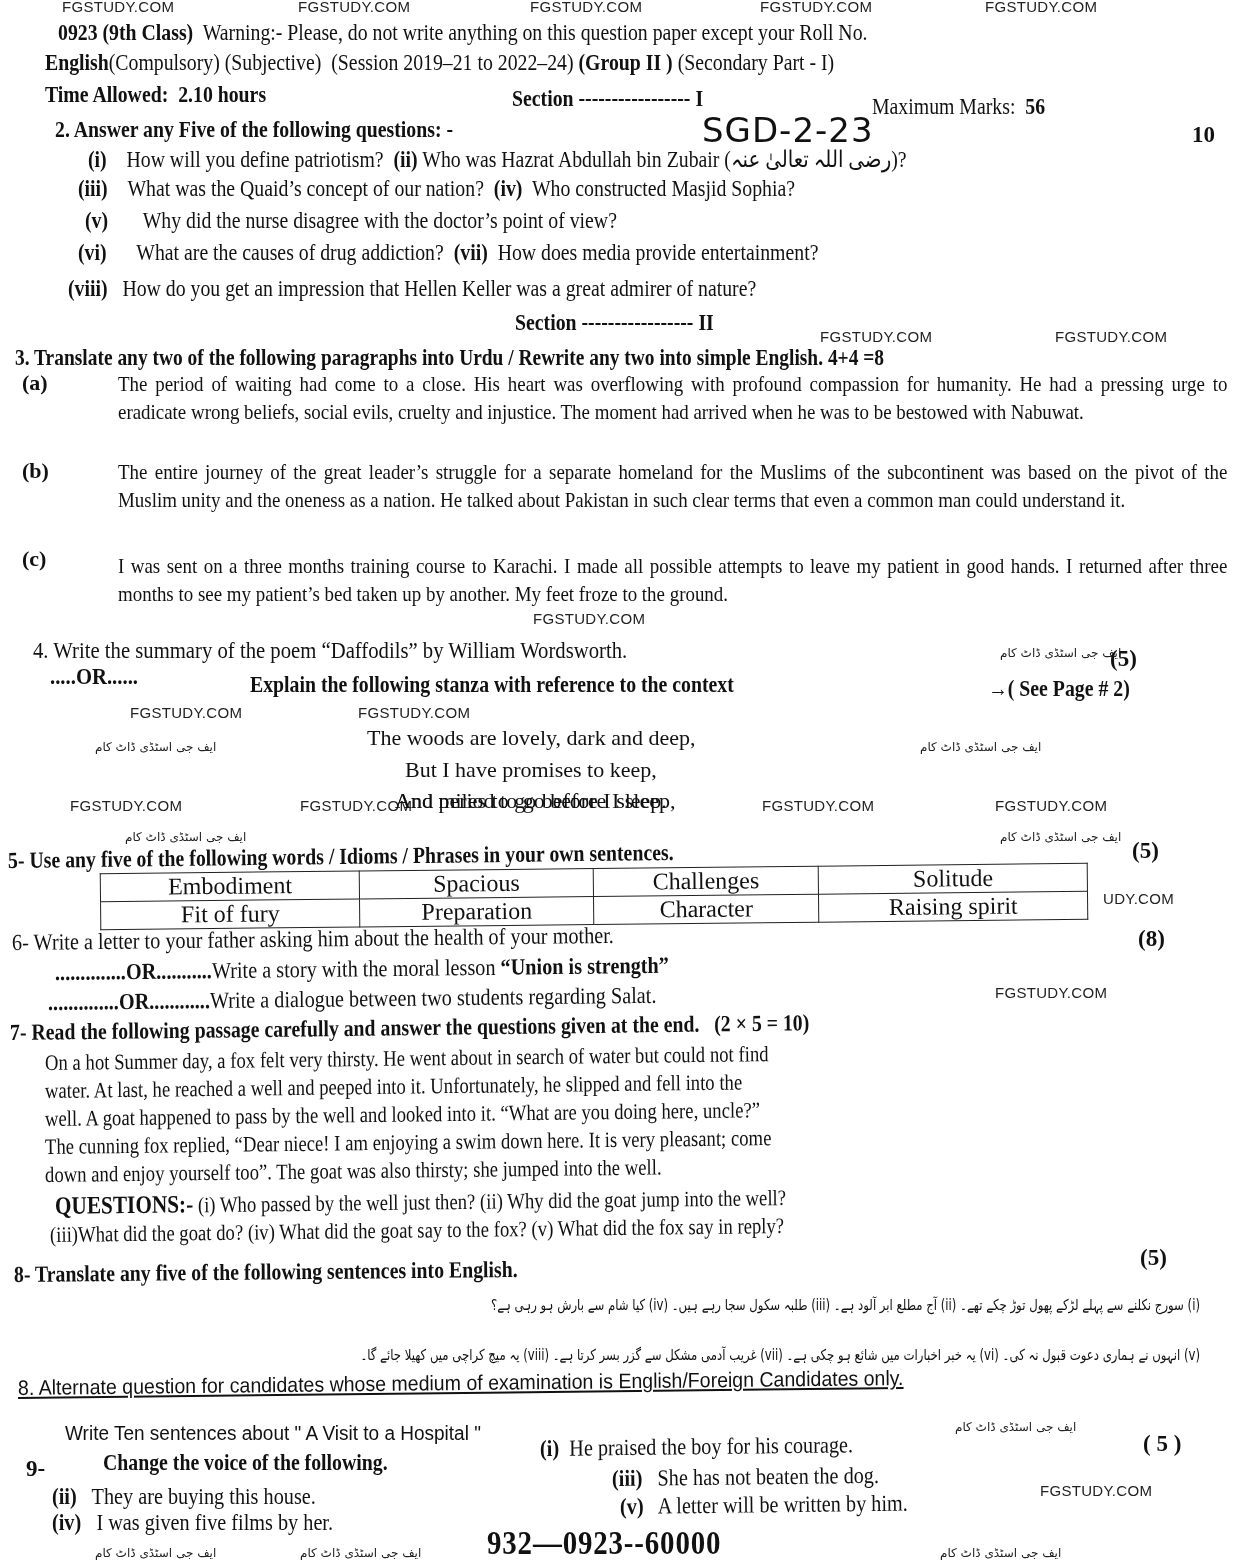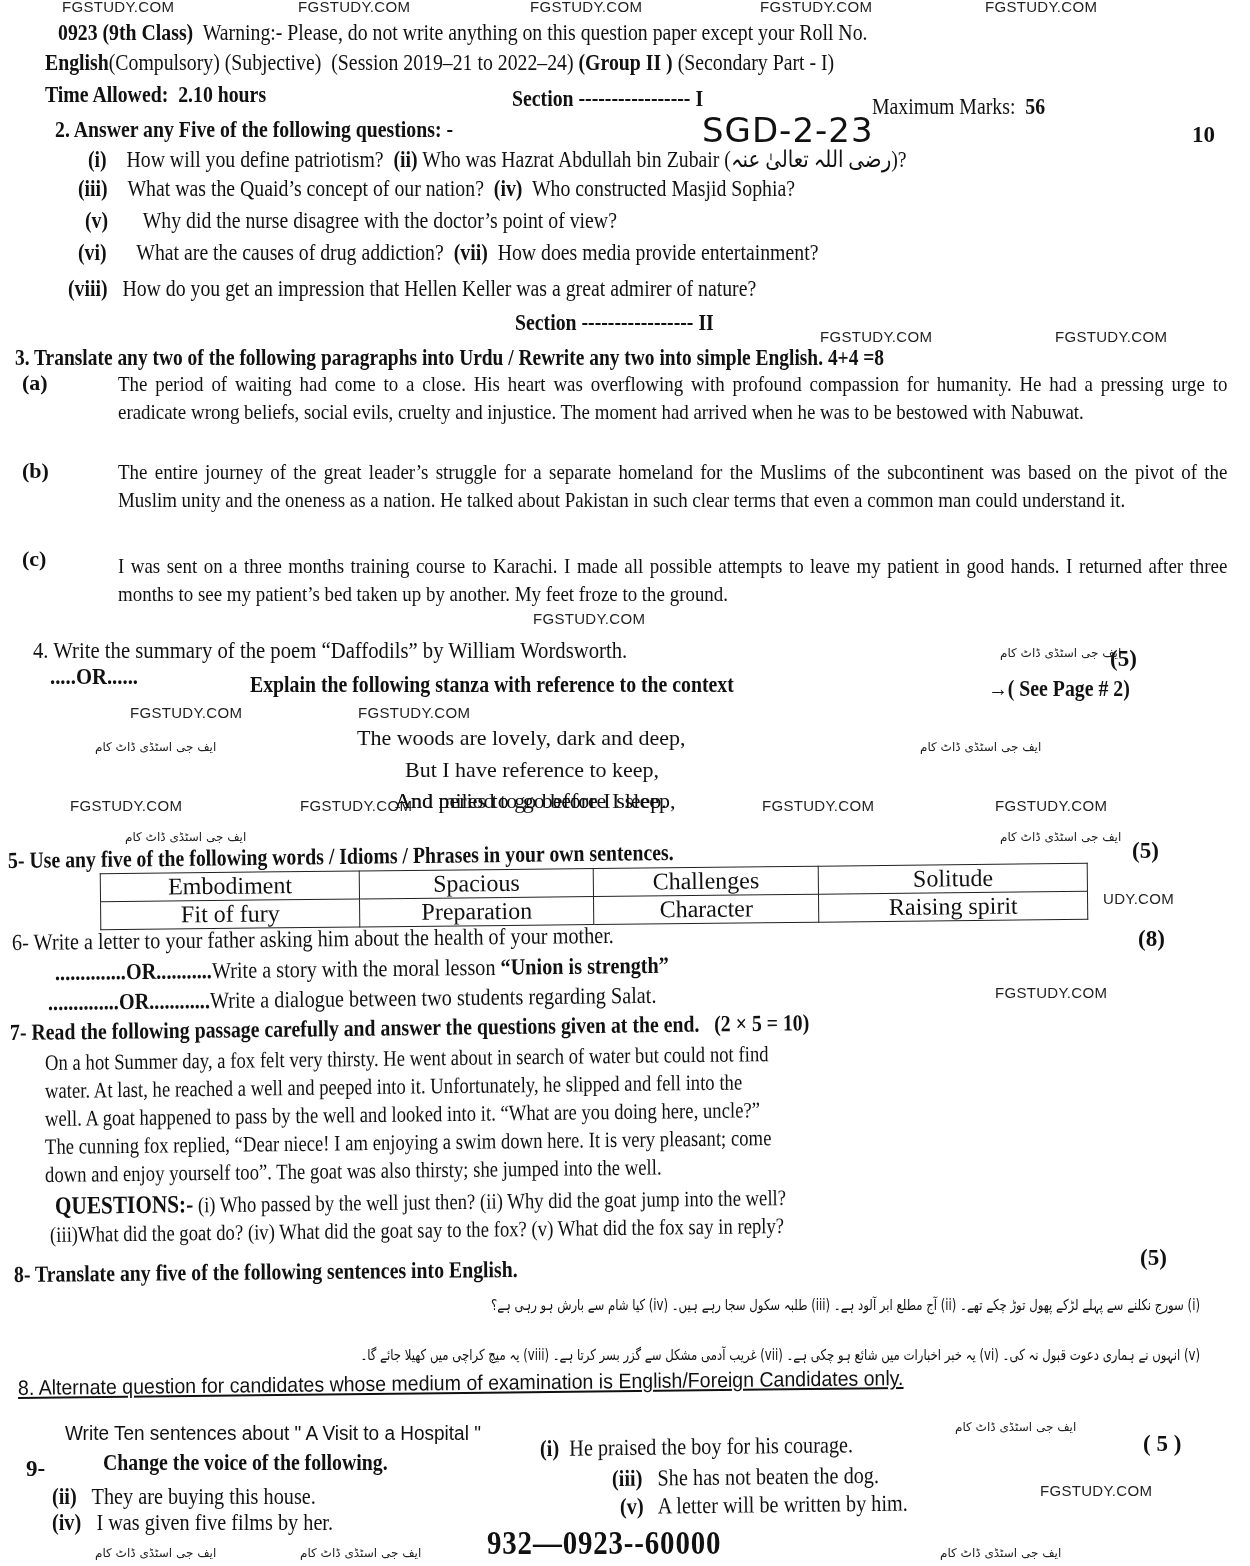--- a/index.html
+++ b/index.html
@@ -90,23 +90,23 @@
 <div class="abs q" style="left:33px;top:638px;transform:scaleX(0.9);transform-origin:left">4.  Write  the summary of the poem “Daffodils” by William Wordsworth.</div>
 <div class="abs urdu" style="left:1000px;top:646px">ایف جی اسٹڈی ڈاٹ کام</div>
 <div class="abs q b" style="left:1110px;top:646px">(5)</div>
 <div class="abs q b" style="left:50px;top:664px;transform:scaleX(0.9);transform-origin:left">.....OR......</div>
 <div class="abs q b" style="left:250px;top:672px;transform:scaleX(0.86);transform-origin:left">Explain the following stanza with reference to the context</div>
 <div class="abs q b" style="left:988px;top:676px;transform:scaleX(0.86);transform-origin:left">→( See Page # 2)</div>
 <div class="abs wm" style="left:130px;top:704px">FGSTUDY.COM</div>
 <div class="abs wm" style="left:358px;top:704px">FGSTUDY.COM</div>
 
 <div class="abs urdu" style="left:95px;top:740px">ایف جی اسٹڈی ڈاٹ کام</div>
-<div class="abs p" style="left:357px;top:725px">The woods are lovely, dark and deep,</div>
+<div class="abs p" style="left:367px;top:725px">The woods are lovely, dark and deep,</div>
 <div class="abs urdu" style="left:920px;top:740px">ایف جی اسٹڈی ڈاٹ کام</div>
-<div class="abs p" style="left:405px;top:757px">But I have reference to keep,</div>
+<div class="abs p" style="left:405px;top:757px">But I have promises to keep,</div>
 <div class="abs wm" style="left:70px;top:797px">FGSTUDY.COM</div>
 <div class="abs wm" style="left:300px;top:797px">FGSTUDY.COM</div>
 <div class="abs p" style="left:395px;top:788px">And period to go before I sleep,</div>
 <div class="abs wm" style="left:762px;top:797px">FGSTUDY.COM</div>
 <div class="abs wm" style="left:995px;top:797px">FGSTUDY.COM</div>
 <div class="abs urdu" style="left:125px;top:830px">ایف جی اسٹڈی ڈاٹ کام</div>
 <div class="abs p" style="left:395px;top:788px">And miles to go before I sleep.</div>
 <div class="abs urdu" style="left:1000px;top:830px">ایف جی اسٹڈی ڈاٹ کام</div>
 <div class="abs q b" style="left:1132px;top:838px">(5)</div>
 

